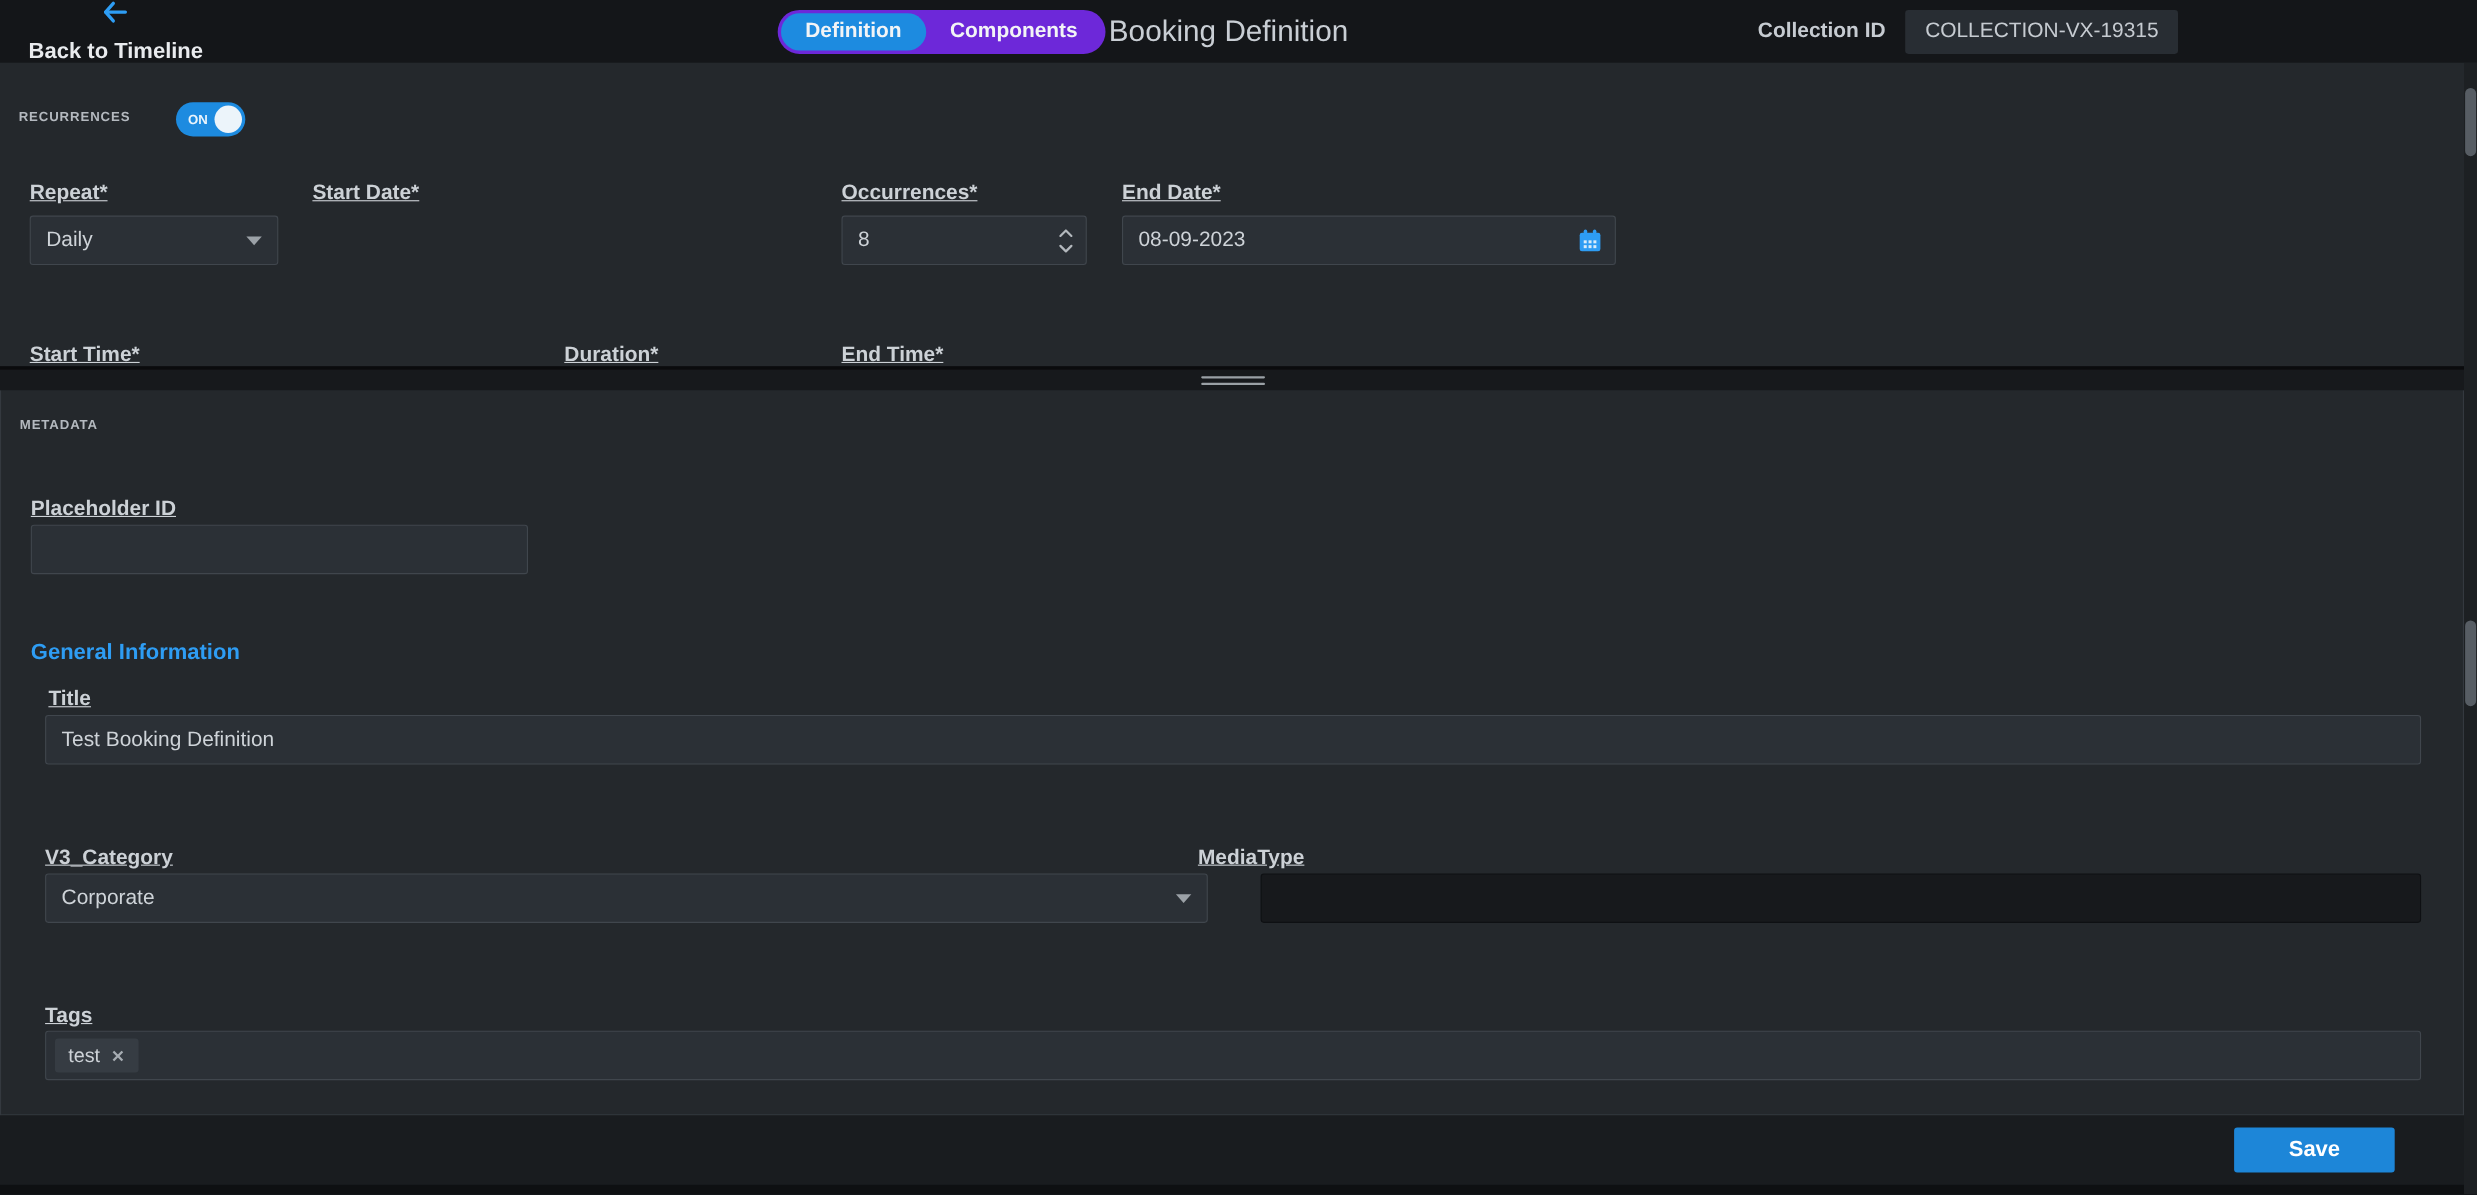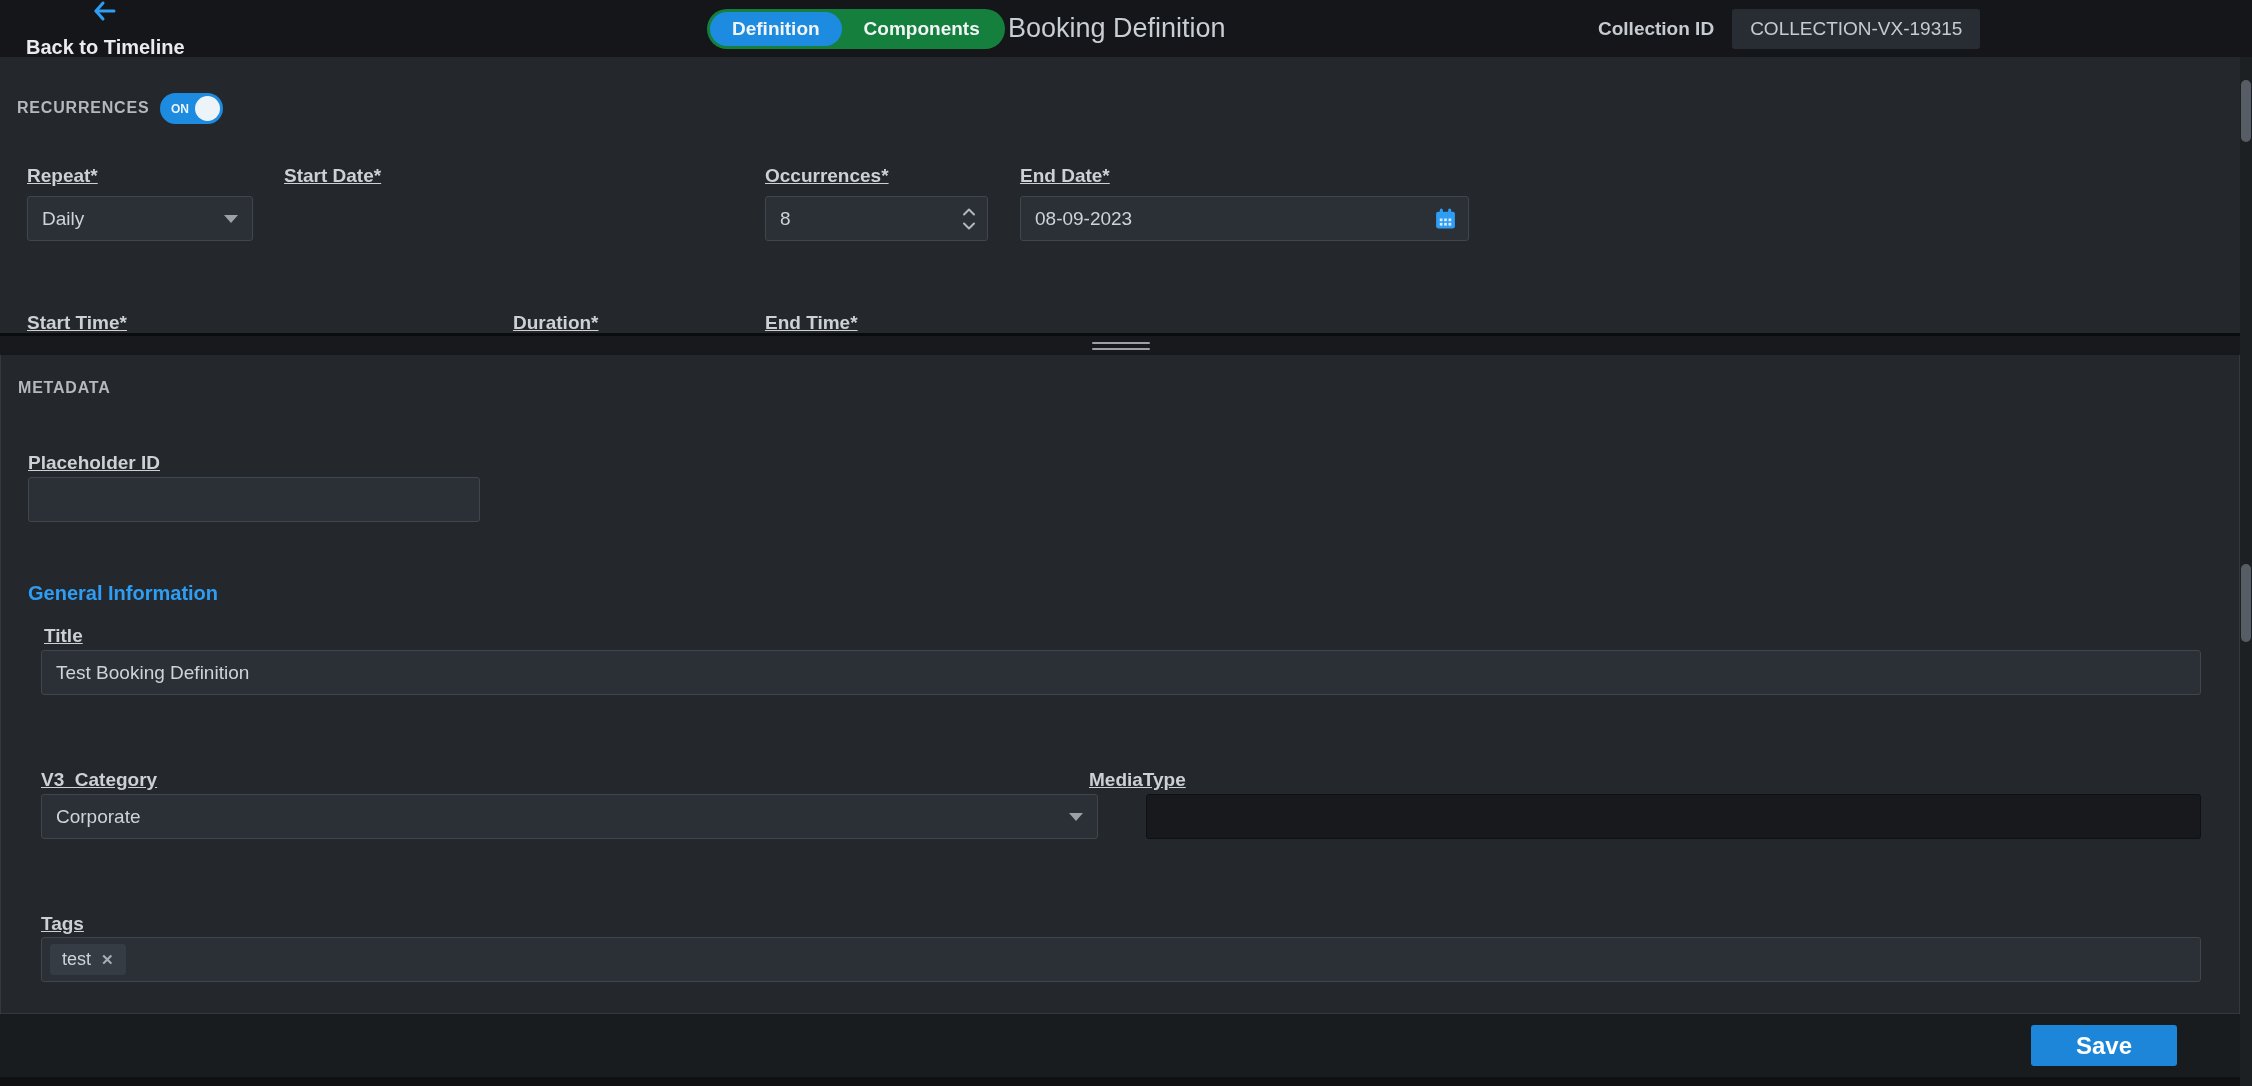--- a/index.html
+++ b/index.html
@@ -3,30 +3,30 @@
 <meta charset="utf-8">
 <style>
   html,body{margin:0;padding:0;background:#0c0e10;}
   *{box-sizing:border-box;}
   .screen{position:relative;width:2252px;height:1086px;background:#24282c;font-family:"Liberation Sans",sans-serif;overflow:hidden;}
 
   
   .topbar{position:absolute;left:0;top:0;width:100%;height:57px;background:#141619;}
   .back-btn{position:absolute;left:26px;top:0;height:57px;display:flex;align-items:center;gap:14px;cursor:pointer;flex-direction:column;}
   .back-label{font-size:20px;font-weight:bold;color:#e9ebee;}
-  .tab-pill{position:absolute;left:707px;top:9px;height:40px;background:#15803d;border-radius:20px;display:flex;align-items:center;padding:3px;}
+  .tab-pill{position:absolute;left:707px;top:9px;height:40px;background:#6d28d9;border-radius:20px;display:flex;align-items:center;padding:3px;}
   .tab{height:34px;line-height:34px;padding:0 22px;border-radius:17px;font-size:19px;font-weight:bold;color:#f2f4f6;cursor:pointer;}
   .tab.active{background:#1d8be0;}
   .page-title{position:absolute;left:1008px;top:13px;font-size:27px;color:#c9ced4;}
   .collection{position:absolute;left:1598px;top:0;height:57px;display:flex;align-items:center;gap:18px;}
   .collection-label{font-size:19px;font-weight:bold;color:#c6cbd1;}
   .collection-value{background:#282d33;color:#c6cbd1;font-size:19px;padding:9px 18px;border-radius:3px;}
 
   
-  .section-label{position:absolute;font-size:16px;font-weight:bold;color:#b4b9bf;letter-spacing:.8px;}
+  .section-label{position:absolute;font-size:12px;font-weight:bold;color:#b4b9bf;letter-spacing:.8px;}
   .field-label{position:absolute;font-size:19px;font-weight:bold;color:#ccd1d6;white-space:nowrap;text-decoration:underline;}
   .field-box{position:absolute;height:45px;}
   .text-input{width:100%;height:45px;background:#2b3036;border:1px solid #40464d;border-radius:3px;color:#ced3d8;font-size:19px;padding:0 14px;font-family:inherit;outline:none;}
   .text-input.with-icon{padding-right:52px;}
   .text-input.dark{background:#17191c;border-color:#0e1013;}
   .box-icon{position:absolute;right:12px;top:50%;transform:translateY(-50%);display:flex;align-items:center;cursor:pointer;}
   .select{width:100%;height:45px;background:#2b3036;border:1px solid #40464d;border-radius:3px;color:#ced3d8;font-size:19px;padding:0 14px;display:flex;align-items:center;justify-content:space-between;cursor:pointer;}
   .caret{width:0;height:0;border-left:7px solid transparent;border-right:7px solid transparent;border-top:8px solid #9ba1a7;}
 
   
@@ -44,21 +44,21 @@
 
   
   .meta-panel{position:absolute;left:0;top:355px;width:2240px;height:659px;background:#24282c;border:1px solid #34393f;border-top:none;}
   .blue-heading{position:absolute;font-size:20px;font-weight:bold;color:#2e9df4;}
   .chips-box{position:absolute;display:flex;align-items:center;background:#2b3036;border:1px solid #40464d;border-radius:3px;padding:0 8px;height:45px;}
   .chip{display:inline-flex;align-items:center;gap:10px;background:#363c43;border-radius:3px;padding:5px 12px;font-size:18px;color:#ced3d8;}
   .chip-close{font-size:15px;color:#a7adb3;cursor:pointer;font-weight:bold;}
 
   
   .footer{position:absolute;left:0;top:1014px;width:100%;height:63px;background:#191c1f;}
-  .save-btn{position:absolute;left:2031px;top:11px;width:146px;height:41px;background:#1d86d8;border:none;border-radius:3px;color:#ffffff;font-size:24px;font-weight:bold;font-family:inherit;cursor:pointer;}
+  .save-btn{position:absolute;left:2031px;top:11px;width:146px;height:41px;background:#1d86d8;border:none;border-radius:3px;color:#ffffff;font-size:20px;font-weight:bold;font-family:inherit;cursor:pointer;}
   .bottom-strip{position:absolute;left:0;top:1077px;width:100%;height:9px;background:#0e1012;}
 
   
   .scroll-track{position:absolute;right:0;top:57px;width:12px;height:1029px;background:#1d2023;}
   .scroll-thumb{position:absolute;left:1px;width:10px;border-radius:5px;background:#575d64;cursor:pointer;}
 </style>
 </head>
 <body>
 
 <div class="screen">

